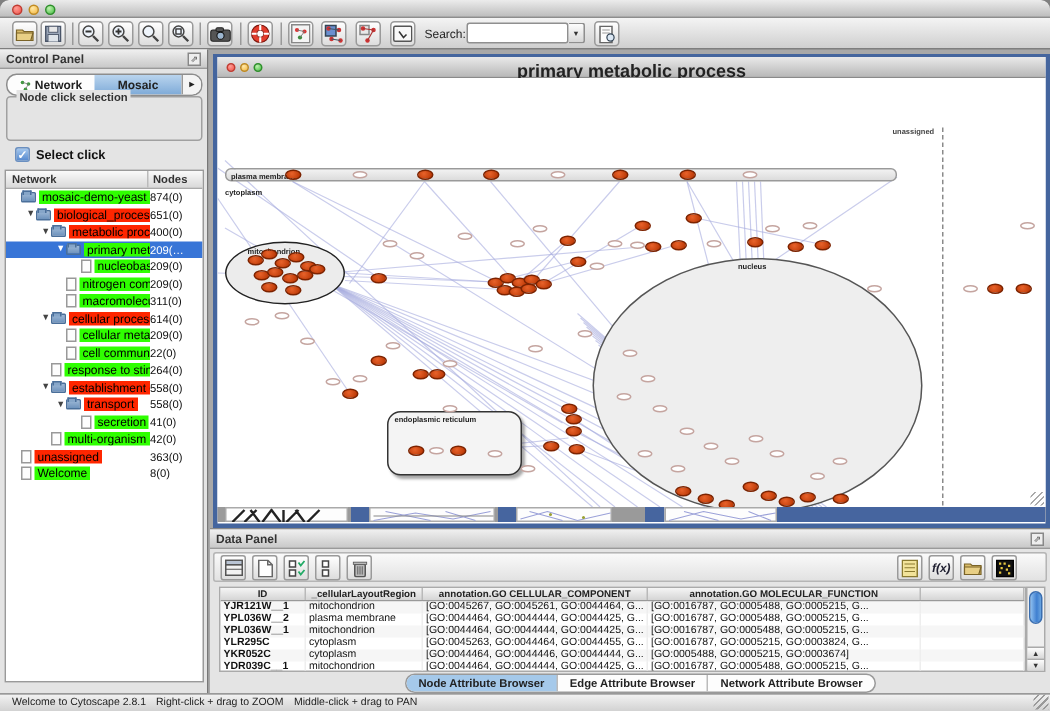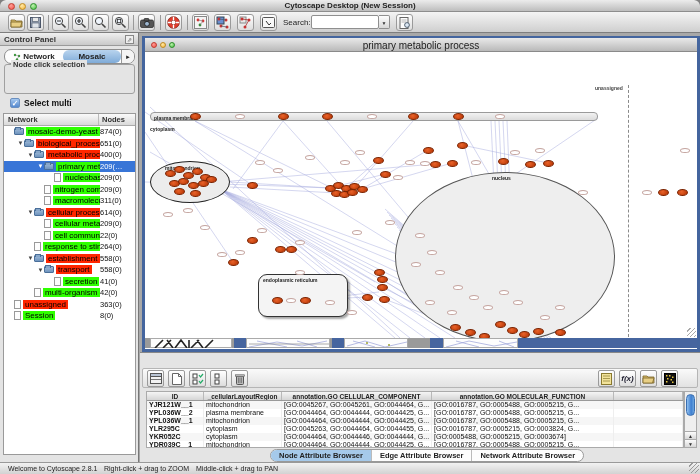--- a/index.html
+++ b/index.html
@@ -37,21 +37,21 @@
   #cp-header { position:absolute; left:0; top:0; width:100%; height:13px;
     background:linear-gradient(#efefef,#cicfcf); background:linear-gradient(#f0f0f0,#c9c9c9);
     border-bottom:1px solid #9a9a9a; }
   #cp-title { position:absolute; left:4px; top:2px; font-size:8px; font-weight:bold; color:#333; }
   .float-icon { position:absolute; top:2px; width:9px; height:9px; border:1px solid #888;
     background:#eee; font-size:6px; line-height:8px; text-align:center; color:#555; }
   #cp-tabs { position:absolute; left:4px; top:16px; width:131px; height:15px;
     border:1px solid #8d8d8d; border-radius:7px; background:#fdfdfd; display:flex; overflow:hidden; }
   .cp-tab { flex:1; display:flex; align-items:center; justify-content:center; gap:2px;
     font-size:8px; font-weight:bold; color:#222; }
-  .cp-tab.selected { background:linear-gradient(#b9d4ee,#7fabd8);border-radius:6px; }
+  .cp-tab.selected { background:linear-gradient(#b9d4ee,#7fabd8); }
   #cp-tab-arrow { width:13px; border-left:1px solid #999; display:flex; align-items:center; justify-content:center;
     font-size:6px; color:#222; background:#f4f4f4; }
   .net-icon-mini { width:8px; height:8px; }
   #cp-fieldset { position:absolute; left:4px; top:31px; width:131px; height:30px;
     border:1px solid #a0a0a0; border-radius:3px; }
   #cp-fieldset-label { position:absolute; left:6px; top:-5px; background:#e4e4e4; padding:0 2px;
     font-size:7.5px; font-weight:bold; color:#333; }
   #cp-combo { position:absolute; left:7px; top:8px; width:116px; height:15px; border:1px solid #8f8f8f;
     border-radius:3px; background:linear-gradient(#fff,#e7e7e7); display:flex; align-items:center; }
   #cp-combo-value { flex:1; text-align:center; font-size:8px; font-weight:bold; color:#111; }
@@ -80,21 +80,21 @@
   .tree-label.green { background:#2fff00; }
   .tree-label.red { background:#ff2600; }
   .tree-count { width:35px; flex:none; margin-left:auto; font-size:7.5px; color:#111; overflow:hidden; }
   .tree-row.selected .tree-count { color:#fff; }
 
   
   #network-window { position:absolute; left:142px; top:36px; width:558px; height:316px;
     border:3px solid #44659e; border-top:2px solid #44659e; background:#fff; }
   #nw-titlebar { position:relative; height:14px; background:linear-gradient(#e9e9e9,#b9b9b9);
     border-bottom:1px solid #8a8a8a; }
-  #nw-title { position:absolute; left:0; right:0; top:2px; text-align:center; font-size:10px; font-weight:normal; color:#222; }
+  #nw-title { position:absolute; left:0; right:0; top:2px; text-align:center; font-size:12px; font-weight:bold; color:#222; }
   .tl2 { position:absolute; top:4px; width:6px; height:6px; border-radius:50%; }
   #nw-canvas { position:relative; width:552px; height:286px; background:#fff; overflow:hidden; }
   #edge-layer { position:absolute; left:0; top:0; }
   .region-label { position:absolute; font-size:5px; font-weight:bold; color:#222; white-space:nowrap; z-index:3;}
   #plasma-bar { position:absolute; left:5px; top:60px; width:448px; height:9px; background:linear-gradient(#f2f2f2,#dcdcdc);
     border:1px solid #9a9a9a; border-radius:4px; z-index:2; }
   #mito-ellipse { position:absolute; left:5px; top:109px; width:80px; height:42px; border-radius:50%;
     background:#ececec; border:1px solid #222; z-index:2; }
   #nucleus-ellipse { position:absolute; left:250px; top:120px; width:220px; height:170px; border-radius:50%;
     background:#eeeeee; border:1px solid #555; z-index:1; }
@@ -155,21 +155,20 @@
 </style>
 </head>
 <body>
 
 <div id="root">
 
   <div id="app-titlebar">
     <span class="tl red"></span>
     <span class="tl yellow"></span>
     <span class="tl green"></span>
-    <div id="app-title">Cytoscape Desktop (New Session)</div>
   </div>
 
   <div id="toolbar">
     <div class="tbtn" style="left:8px">
       <svg width="13" height="10" viewBox="0 0 13 10">
           <path d="M1 2 h4 l1 1 h6 v6 h-11 z" fill="#d9bc6a" stroke="#7a6327" stroke-width="0.8"></path>
           <path d="M1 4 h11 l-1.5 5 h-9.5 z" fill="#e8cf85" stroke="#7a6327" stroke-width="0.8"></path>
         </svg>
     </div>
     <div class="tbtn" style="left:27px">
@@ -294,21 +293,21 @@
       <div class="cp-tab selected">
         <span>Mosaic</span>
       </div>
       <div id="cp-tab-arrow">►</div>
     </div>
     <div id="cp-fieldset">
       <span id="cp-fieldset-label">Node click selection</span>
     </div>
     <div id="cp-checkbox-row">
       <div id="cp-checkbox">✓</div>
-      <span id="cp-checkbox-label">Select multi</span>
+      <span id="cp-checkbox-label">Select click</span>
     </div>
     <div id="cp-tree">
       <div id="tree-header">
         <div class="th1">Network</div>
         <div class="th2">Nodes</div>
       </div>
       <div id="tree-rows">
           <div class="tree-row" style="padding-left: 3px;">
             <span class="tree-exp"></span>
             <span class="tree-folder"></span>
@@ -401,21 +400,21 @@
           </div>
           <div class="tree-row" style="padding-left: 3px;">
             <span class="tree-exp"></span>
             <span class="tree-file"></span>
             <span class="tree-label red">unassigned</span>
             <span class="tree-count">363(0)</span>
           </div>
           <div class="tree-row" style="padding-left: 3px;">
             <span class="tree-exp"></span>
             <span class="tree-file"></span>
-            <span class="tree-label green">Session</span>
+            <span class="tree-label green">Welcome</span>
             <span class="tree-count">8(0)</span>
           </div>
         </div>
     </div>
   </div>
 
   <div id="network-window">
     <div id="nw-titlebar">
       <span class="tl2 red" style="left:6px;background:radial-gradient(circle at 35% 30%,#ff9d96,#f4554a);border:0.5px solid #c13b31;"></span>
       <span class="tl2" style="left:15px;background:radial-gradient(circle at 35% 30%,#ffe9a8,#f6b73c);border:0.5px solid #c08b22;"></span>
@@ -621,20 +620,24 @@
       <div class="strip-seg strip-thumb" style="left:298px;width:75px">
         <svg width="75" height="10" viewBox="0 0 75 10">
             <path d="M2 8 L25 2 L50 7 L73 3 M12 2 L35 8 M55 2 L70 8" stroke="#9aa0d8" stroke-width="0.7" fill="none"></path>
           </svg>
       </div>
       <div class="strip-seg strip-blue" style="left:373px;width:179px"></div>
     </div>
   </div>
 
   <div id="data-panel">
+    <div id="dp-header">
+      <span id="dp-title">Data Panel</span>
+      <span class="float-icon" style="right:4px">⇗</span>
+    </div>
     <div id="dp-toolbar">
       <div class="dbtn" style="left:4px">
         <svg width="12" height="11" viewBox="0 0 12 11">
             <rect x="0.5" y="0.5" width="11" height="10" fill="#f2f2f2" stroke="#555"></rect>
             <line x1="0.5" y1="3.5" x2="11.5" y2="3.5" stroke="#555" stroke-width="0.8"></line>
             <line x1="0.5" y1="6.5" x2="11.5" y2="6.5" stroke="#555" stroke-width="0.8"></line>
             <rect x="0.5" y="0.5" width="11" height="3" fill="#b9c4d4" stroke="#555"></rect>
           </svg>
       </div>
       <div class="dbtn" style="left:25px">

